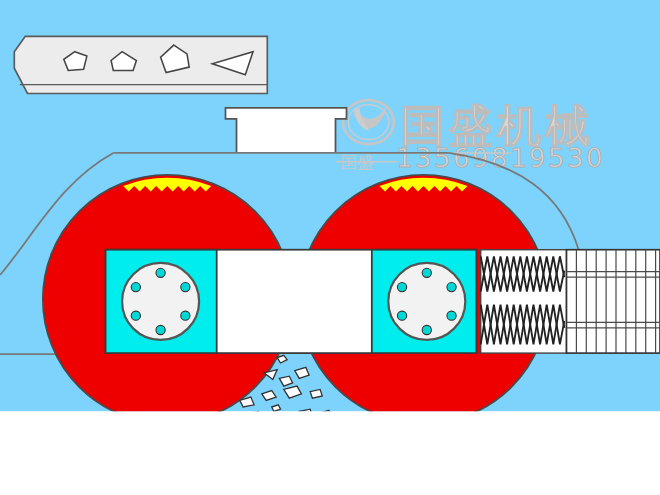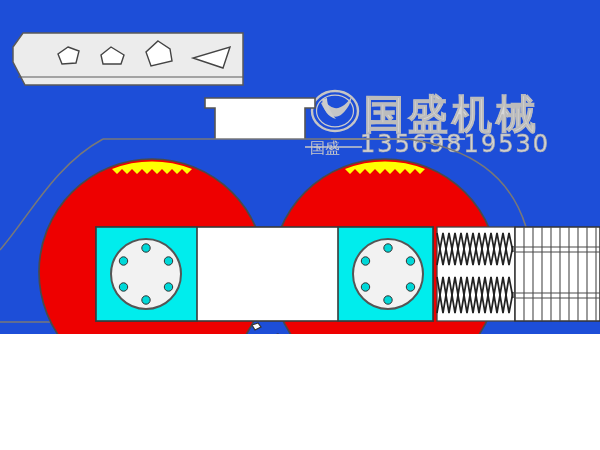--- a/index.html
+++ b/index.html
@@ -1,16 +1,16 @@
 <!DOCTYPE html>
 <html><head>
 <meta charset="utf-8">
 <style>
   html,body{margin:0;padding:0;background:#fff;}
-  .stage{position:relative;width:600px;height:334px;background:#1d4ed8;overflow:hidden;}
+  .stage{position:relative;width:600px;height:374px;background:#7dd3fc;overflow:hidden;}
   svg{display:block;}
   text{font-family:"DejaVu Sans","Liberation Sans",sans-serif;}
   .brand-text{font-weight:bold;letter-spacing:4px;}
   .phone-text{letter-spacing:2px;}
 </style>
 </head>
 <body>
 
 <div class="stage">
 <svg width="600" height="450" viewBox="0 0 600 450" xmlns="http://www.w3.org/2000/svg">

